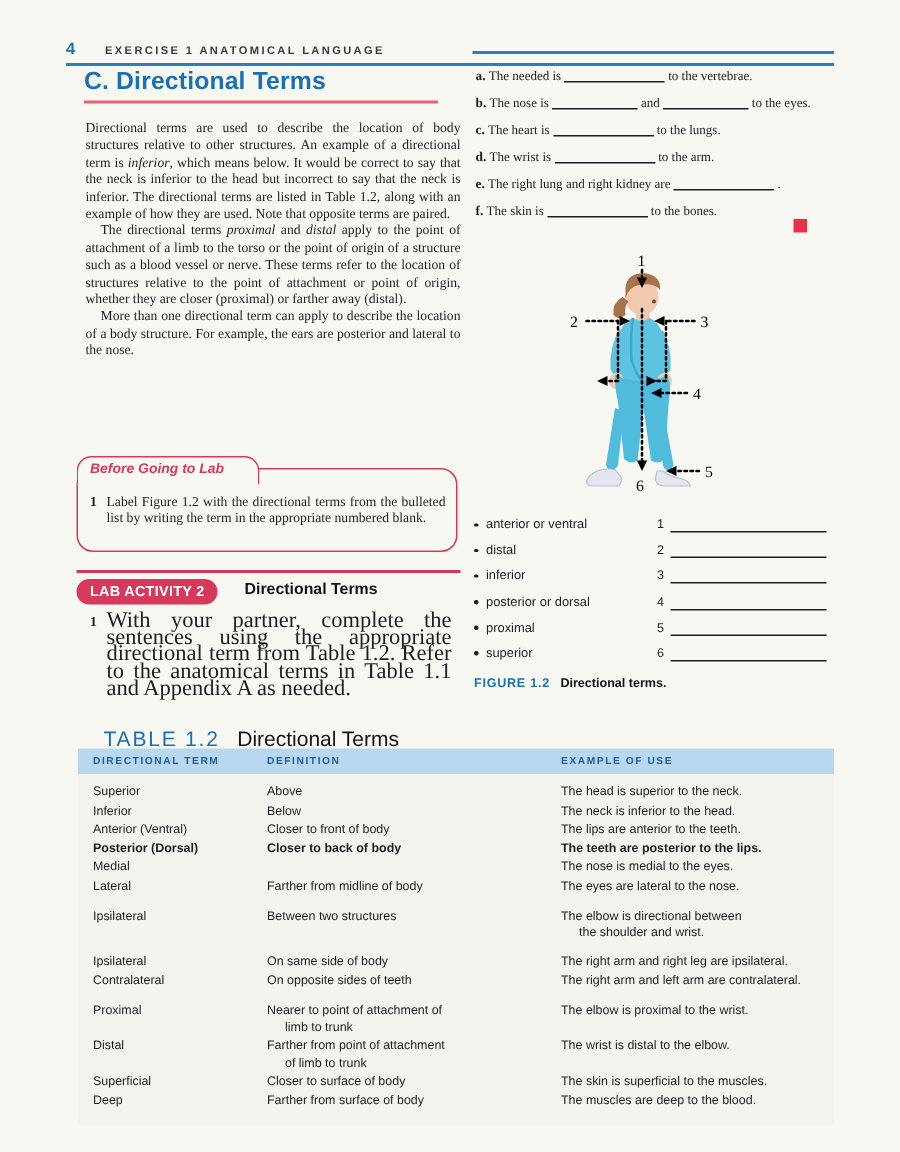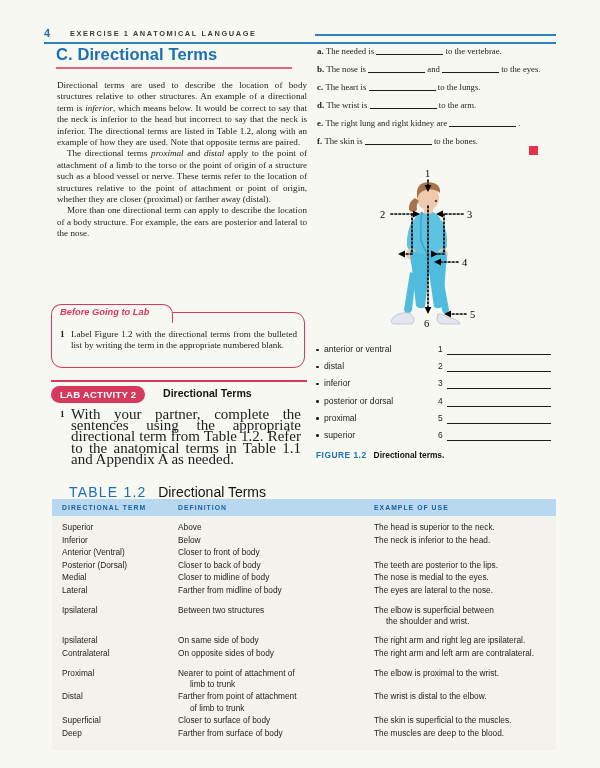--- a/index.html
+++ b/index.html
@@ -527,52 +527,52 @@
           <span class="td c3">The head is superior to the neck.</span>
         </div>
         <div class="tr" style="height: 12.6px;">
           <span class="td c1">Inferior</span>
           <span class="td c2">Below</span>
           <span class="td c3">The neck is inferior to the head.</span>
         </div>
         <div class="tr" style="height: 12.6px;">
           <span class="td c1">Anterior (Ventral)</span>
           <span class="td c2">Closer to front of body</span>
-        </div>
-        <div class="tr" style="height: 12.6px;">
+          <span class="td c3">The lips are anterior to the teeth.</span>
+        </div>
+        <div class="tr" style="height: 12.6px; font-weight: bold;">
           <span class="td c1">Posterior (Dorsal)</span>
           <span class="td c2">Closer to back of body</span>
           <span class="td c3">The teeth are posterior to the lips.</span>
         </div>
         <div class="tr" style="height: 12.6px;">
           <span class="td c1">Medial</span>
-          <span class="td c2">Closer to midline of body</span>
           <span class="td c3">The nose is medial to the eyes.</span>
         </div>
         <div class="tr" style="height: 12.6px;">
           <span class="td c1">Lateral</span>
           <span class="td c2">Farther from midline of body</span>
           <span class="td c3">The eyes are lateral to the nose.</span>
         </div>
         <div class="gap"></div>
         <div class="tr" style="height: 23.8px;">
           <span class="td c1">Ipsilateral</span>
           <span class="td c2">Between two structures</span>
-          <span class="td c3">The elbow is superficial between</span>
+          <span class="td c3">The elbow is directional between</span>
           <span class="td c3i cont">the shoulder and wrist.</span>
         </div>
         <div class="gap"></div>
         <div class="tr" style="height: 12.6px;">
           <span class="td c1">Ipsilateral</span>
           <span class="td c2">On same side of body</span>
           <span class="td c3">The right arm and right leg are ipsilateral.</span>
         </div>
         <div class="tr" style="height: 12.6px;">
           <span class="td c1">Contralateral</span>
-          <span class="td c2">On opposite sides of body</span>
+          <span class="td c2">On opposite sides of teeth</span>
           <span class="td c3">The right arm and left arm are contralateral.</span>
         </div>
         <div class="gap"></div>
         <div class="tr" style="height: 23.8px;">
           <span class="td c1">Proximal</span>
           <span class="td c2">Nearer to point of attachment of</span>
           <span class="td c2i cont">limb to trunk</span>
           <span class="td c3">The elbow is proximal to the wrist.</span>
         </div>
         <div class="tr" style="height: 23.8px;">

